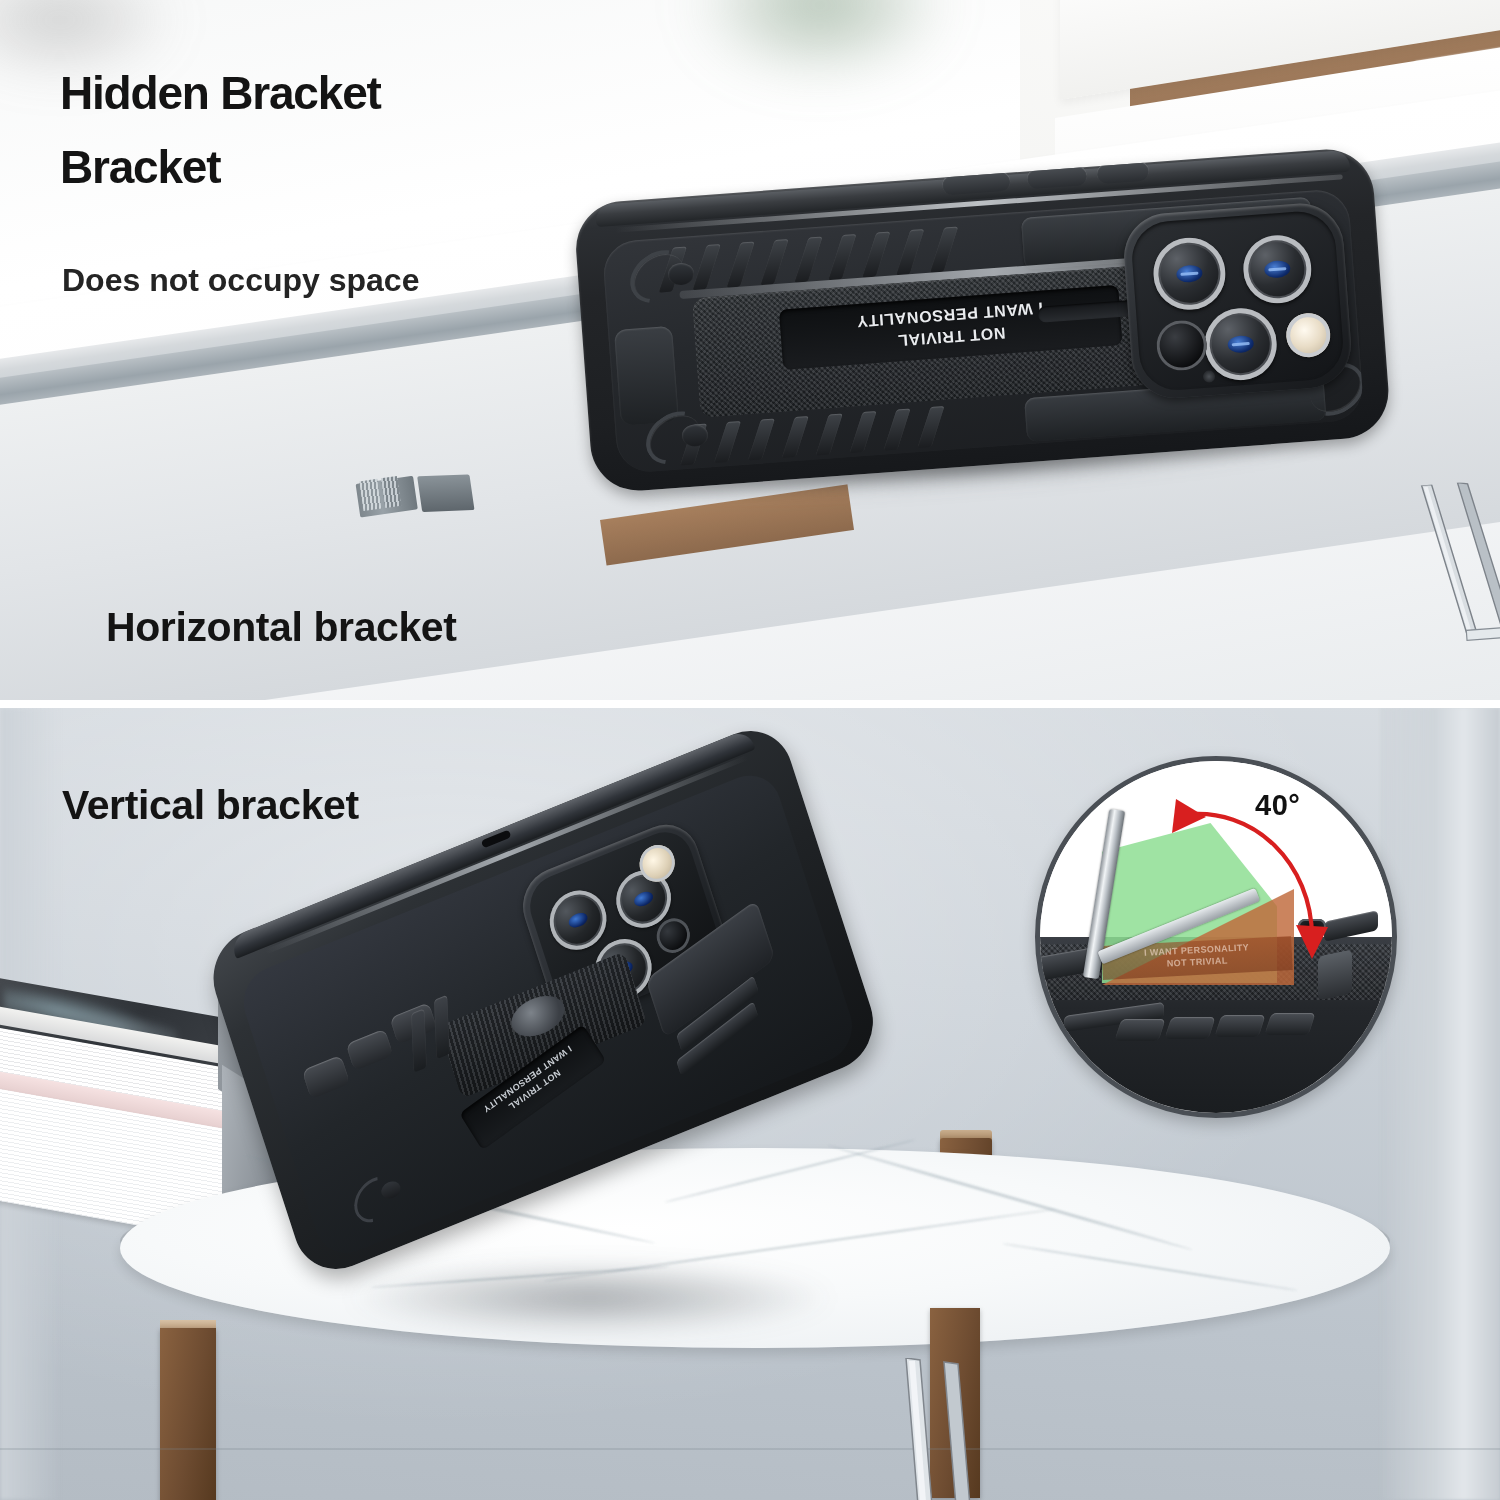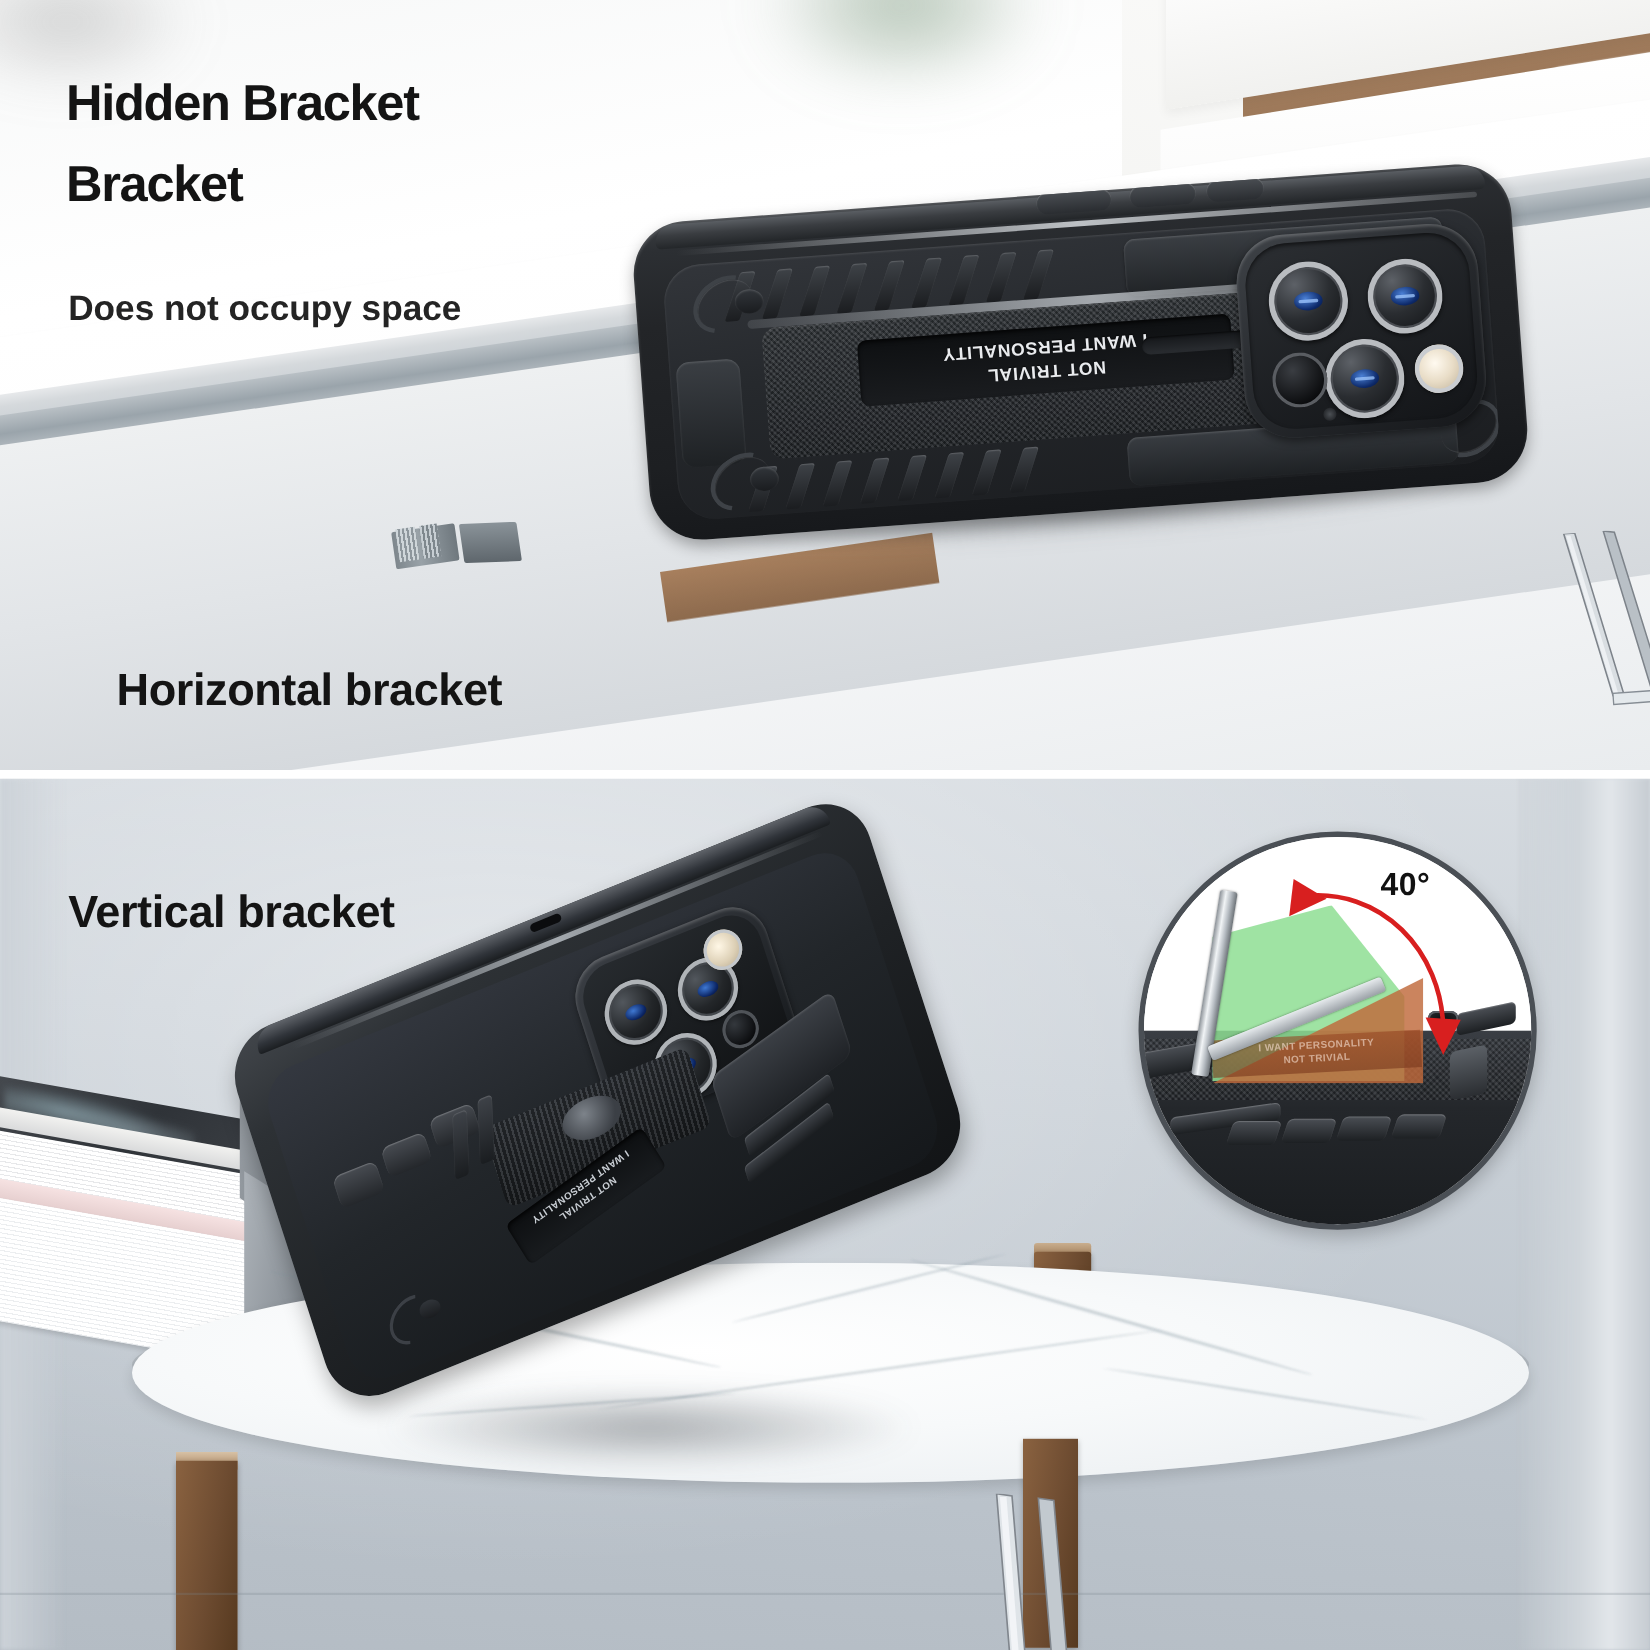--- a/index.html
+++ b/index.html
@@ -556,15 +556,15 @@
 
       <svg style="position:absolute;left:0;top:0" width="352" height="352" viewBox="0 0 352 352">
         <path d="M142 54 C 215 44, 272 104, 272 176" fill="none" stroke="#d81f1f" stroke-width="4.2"></path>
         <polygon points="136,38 166,56 132,72" fill="#d81f1f"></polygon>
         <polygon points="256,164 288,166 272,198" fill="#d81f1f"></polygon>
       </svg>
 
       <div class="in-angle">40°</div>
     </div>
 
-    <div id="label-v" style="top:98px">Vertical bracket</div>
+    <div id="label-v" style="top:74px">Vertical bracket</div>
   </div>
 </div>
 
 </body></html>

